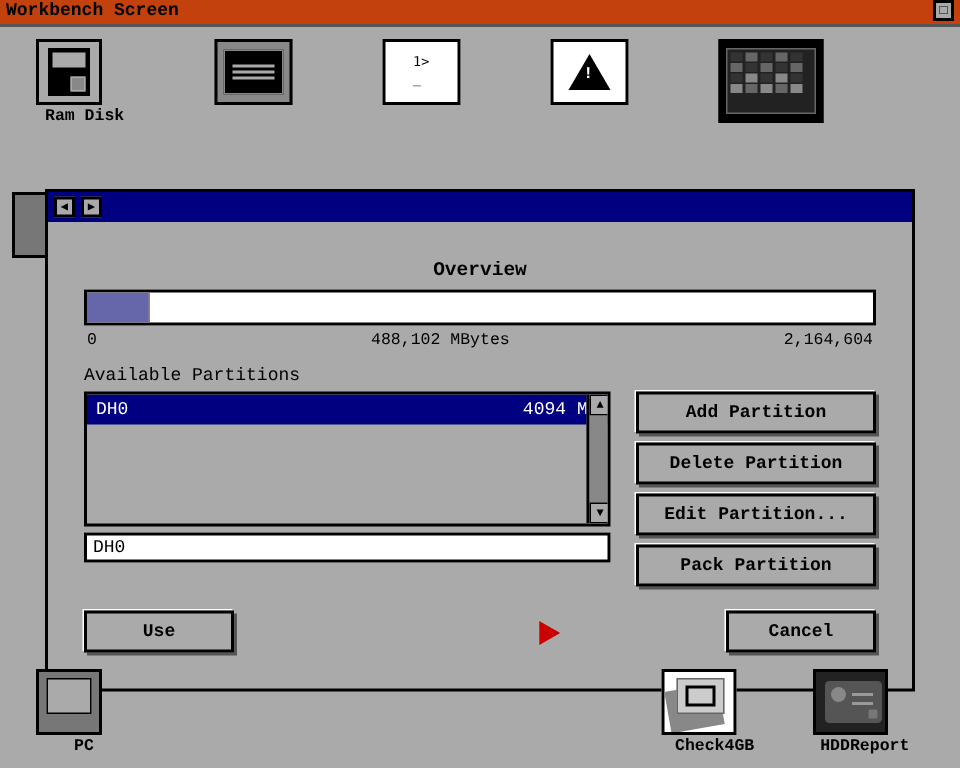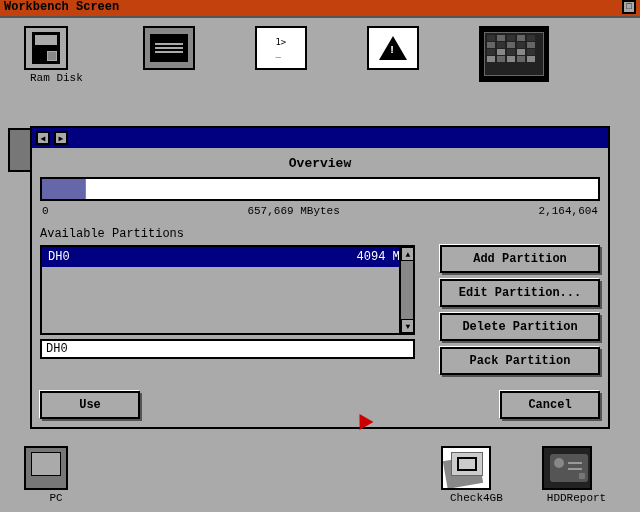--- a/index.html
+++ b/index.html
@@ -65,21 +65,21 @@
       background: #aaaaaa;
       border: 2px solid #000;
       display: flex;
       align-items: center;
       justify-content: center;
       position: relative;
     }
 
     .icon-label {
       font-size: 11px;
-      font-weight: normal;
+      font-weight: bold;
       text-align: right;
       color: #000;
       padding-left: 20px;
     }
 
     
     .ramdisk-icon .icon-box {
       width: 44px;
       height: 44px;
     }
@@ -249,21 +249,21 @@
       color: #000;
     }
     .dialog-titlebar .title-text {
       flex: 1;
       text-align: center;
       font-weight: bold;
       font-size: 12px;
     }
 
     .dialog-body {
-      padding: 8px;
+      padding: 24px;
     }
 
     
     .overview-label {
       text-align: center;
       font-weight: bold;
       font-size: 13px;
       margin-bottom: 6px;
     }
 
@@ -291,21 +291,21 @@
 
     
     .section-label {
       font-weight: normal;
       font-size: 12px;
       margin-bottom: 4px;
     }
 
     .partitions-area {
       display: flex;
-      gap: 2px;
+      gap: 17px;
       margin-bottom: 10px;
     }
 
     .partition-list-container {
       flex: 1;
       position: relative;
     }
 
     .partition-list {
       border: 2px solid #000;
@@ -353,21 +353,20 @@
     .scroll-track {
       flex: 1;
       background: #888;
     }
 
     .partition-buttons {
       display: flex;
       flex-direction: column;
       gap: 6px;
       min-width: 160px;
-      margin-left: 23px;
     }
 
     .amiga-btn {
       background: #aaaaaa;
       border: 2px solid #000;
       padding: 5px 10px;
       cursor: pointer;
       font-family: 'Courier New', monospace;
       font-size: 12px;
       font-weight: bold;
@@ -539,21 +538,21 @@
     <div class="dialog-body">
 
       <div class="overview-label">Overview</div>
 
       <div class="disk-bar-container">
         <div class="disk-bar-fill" style="width:8%;background:#6666aa;"></div>
       </div>
 
       <div class="disk-info-row">
         <span>0</span>
-        <span>657,669 MBytes</span>
+        <span>488,102 MBytes</span>
         <span>2,164,604</span>
       </div>
 
       <div class="section-label">Available Partitions</div>
 
       <div class="partitions-area">
 
         <div class="partition-list-container">
           <div class="partition-list">
             <div class="partition-item selected">
@@ -568,22 +567,22 @@
             </div>
           </div>
 
           <div class="partition-name-field">
             <span>DH0</span>
           </div>
         </div>
 
         <div class="partition-buttons">
           <button class="amiga-btn">Add Partition</button>
+          <button class="amiga-btn">Delete Partition</button>
           <button class="amiga-btn">Edit Partition...</button>
-          <button class="amiga-btn">Delete Partition</button>
           <button class="amiga-btn">Pack Partition</button>
         </div>
       </div>
 
       <div class="bottom-buttons">
         <button class="amiga-btn" style="min-width:100px;">Use</button>
         <button class="amiga-btn" style="min-width:100px;">Cancel</button>
       </div>
     </div>
   </div>

